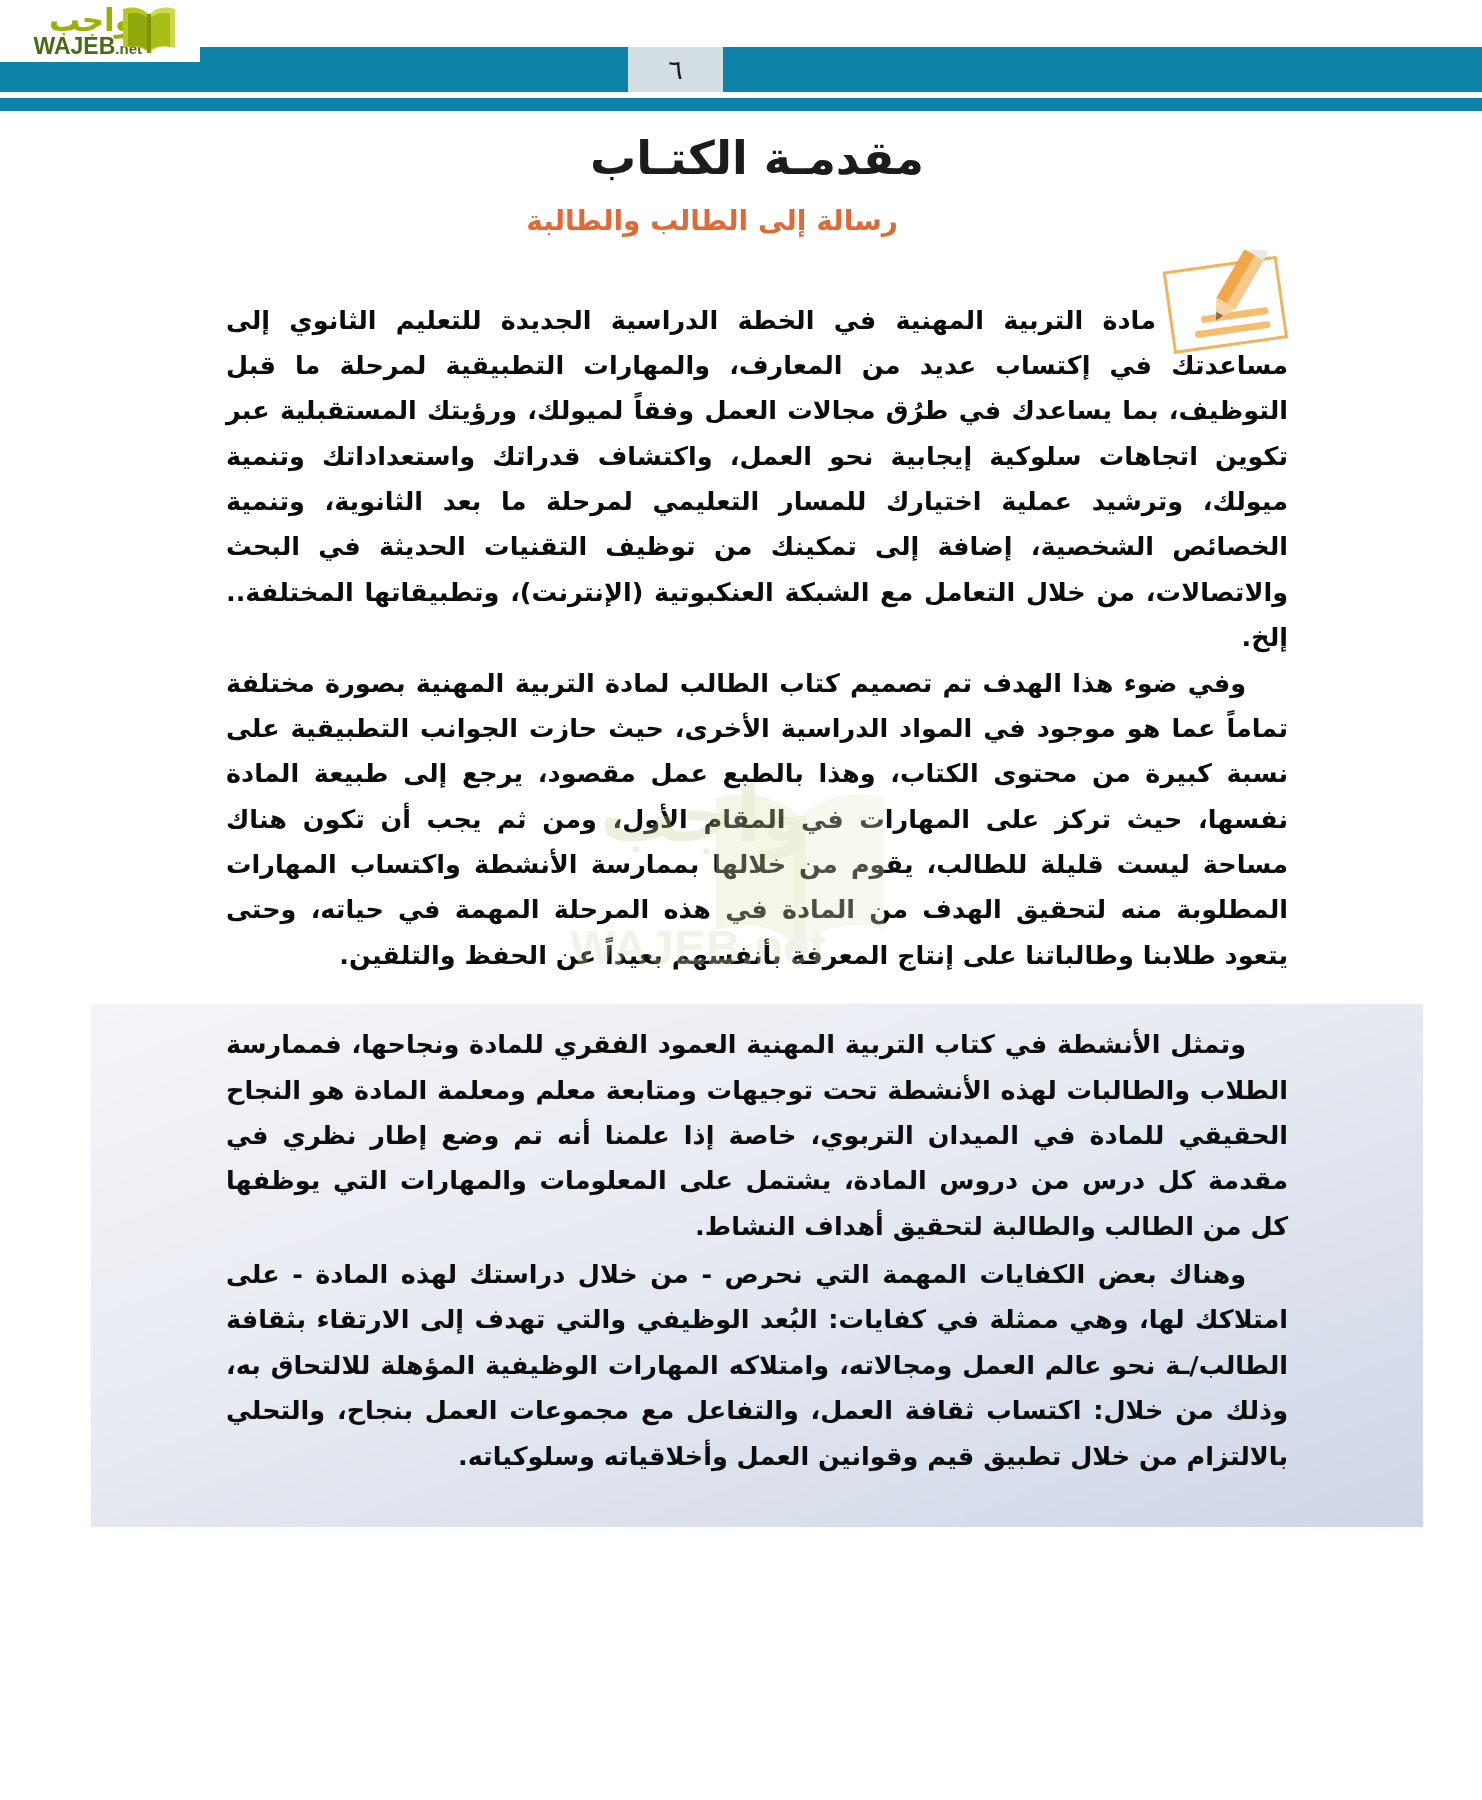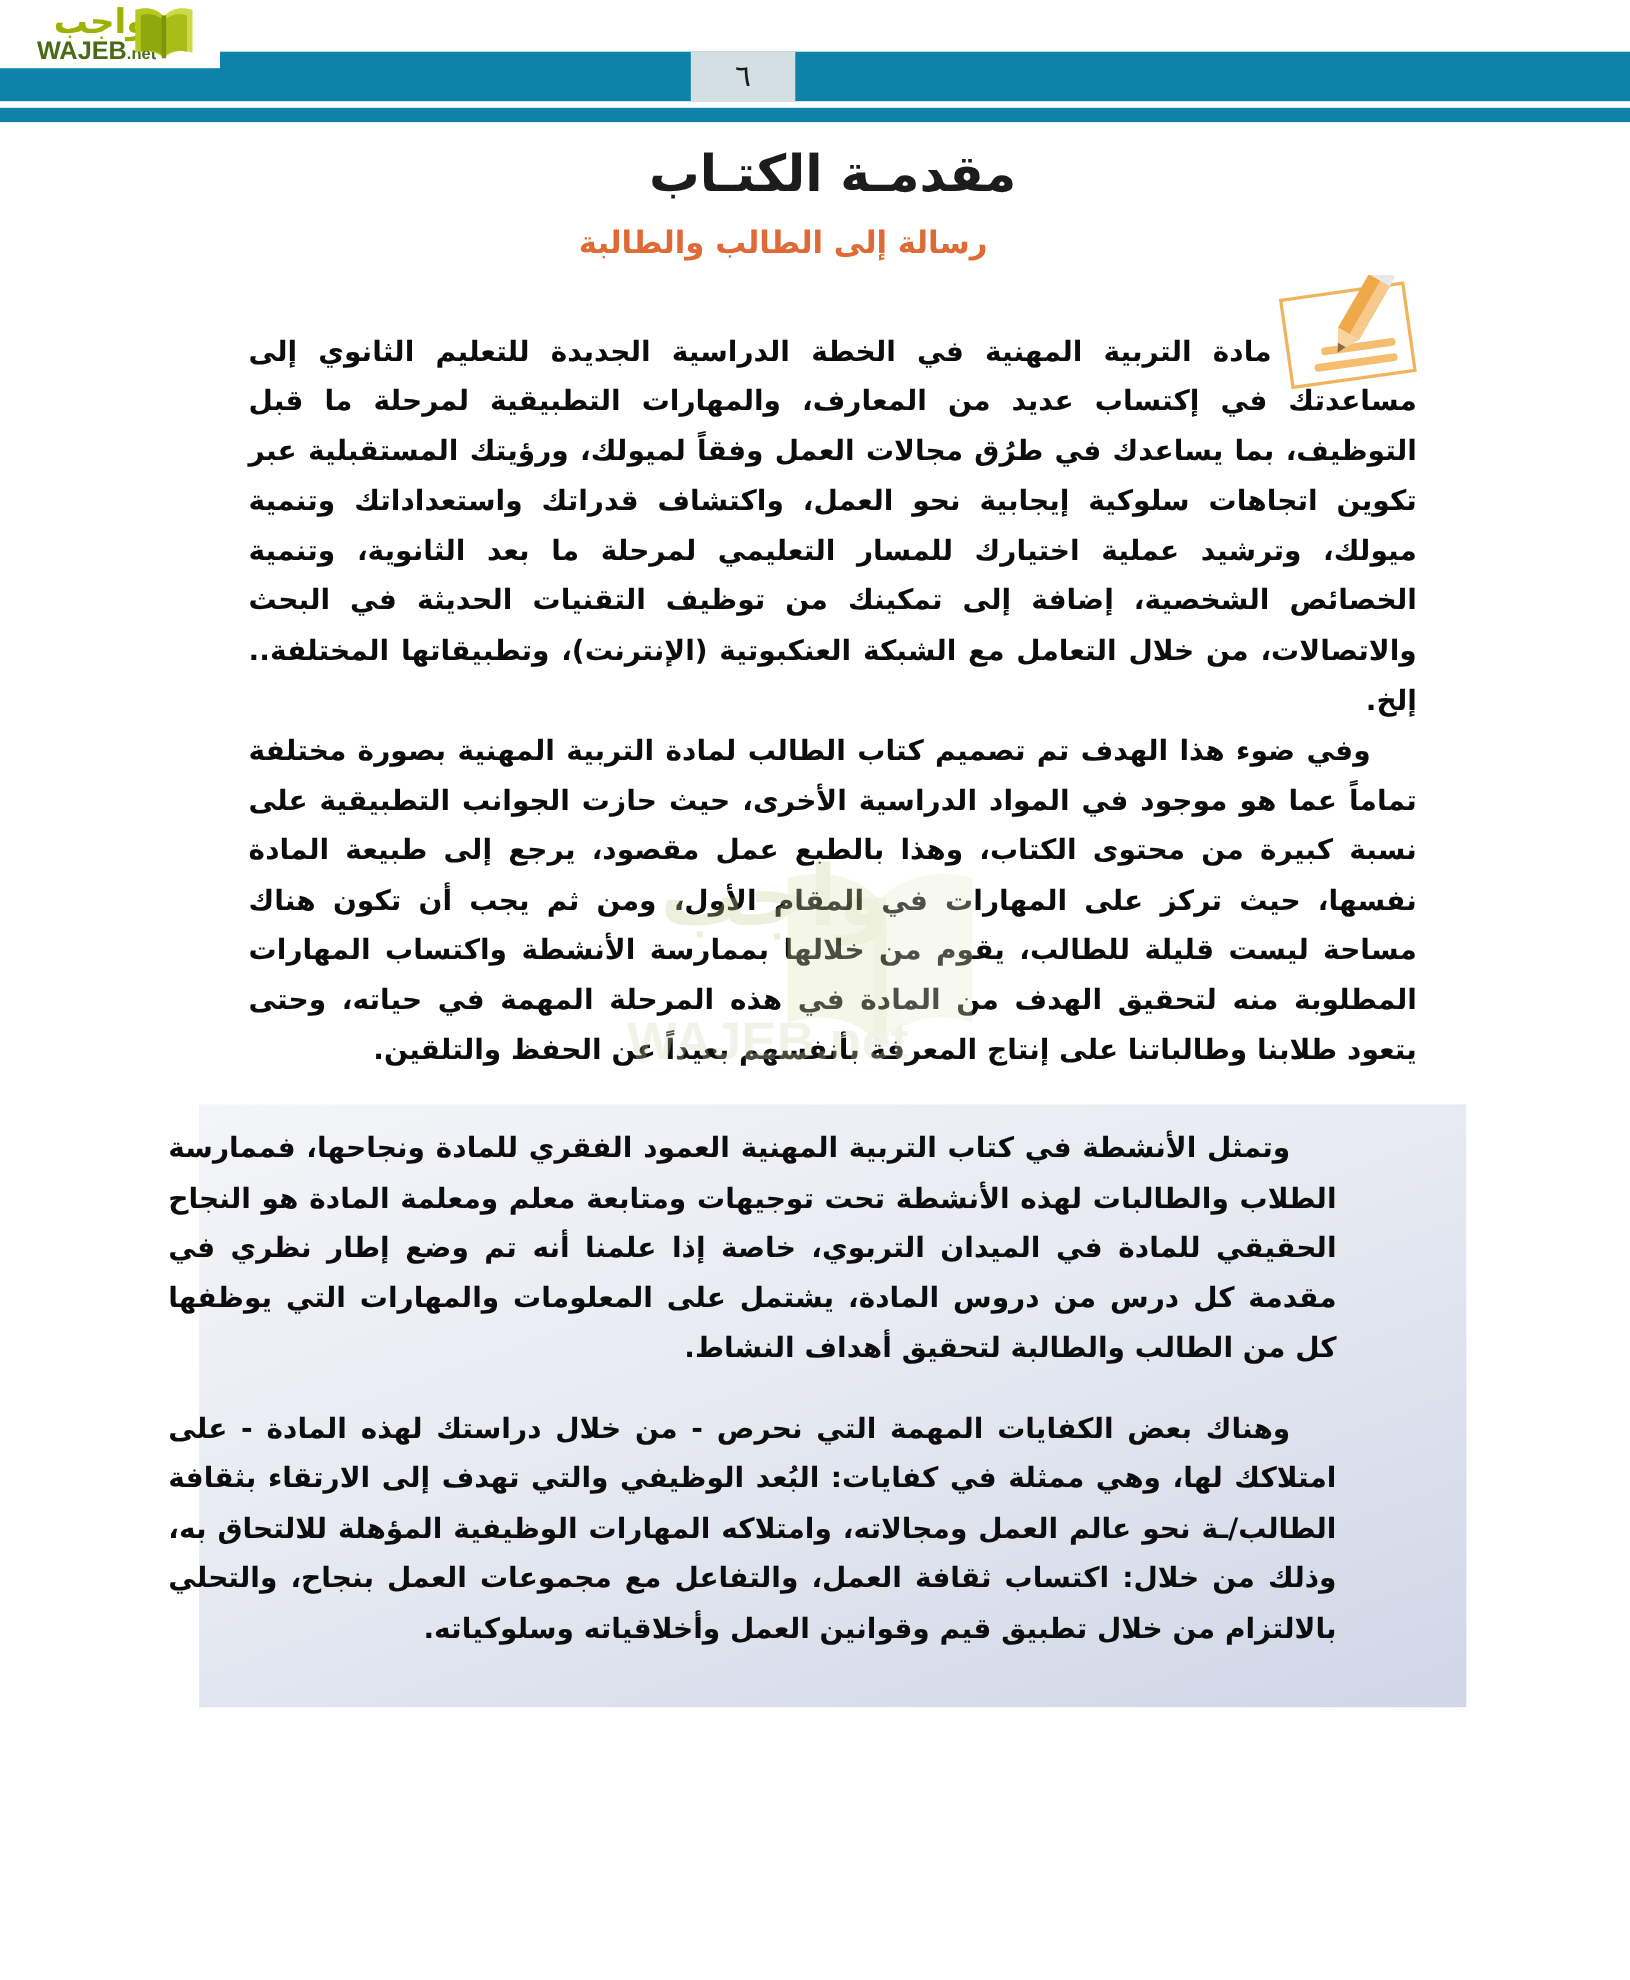--- a/index.html
+++ b/index.html
@@ -146,28 +146,28 @@
     font-family: "DejaVu Sans", sans-serif;
     direction: rtl;
     text-indent: 42px;
   }
   .para.p1 { margin-top: 16px; }
   .para.p2 { }
 
   
   .shaded-box {
     position: relative;
-    width: 1152px;
+    width: 1332px;
     margin: 26px auto 0 auto;
     background: linear-gradient(160deg, #f4f5f8 0%, #e7eaf2 45%, #cfd6e6 100%);
     padding: 18px 118px 48px 118px;
     box-sizing: border-box;
   }
   .shaded-box .para { margin: 0 auto; width: 1062px; }
-  .shaded-box .para + .para { margin-top: 28px; }
+  .shaded-box .para + .para { margin-top: 3px; }
 
   
   .center-wm {
     position: absolute;
     left: 560px;
     top: 760px;
     width: 400px;
     height: 300px;
     z-index: 5;
     pointer-events: none;

